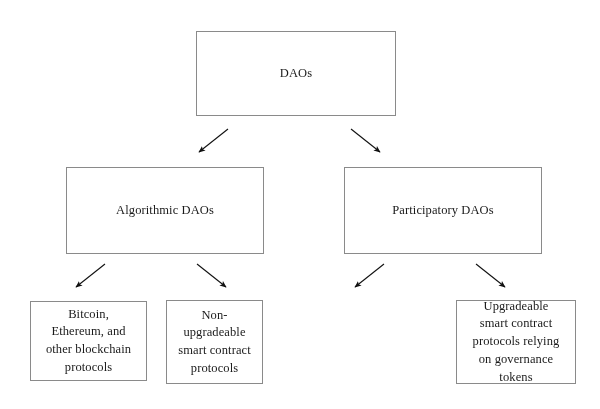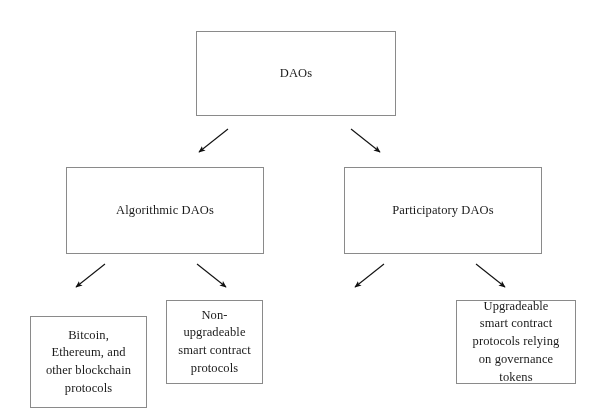--- a/index.html
+++ b/index.html
@@ -57,23 +57,23 @@
   }
   #node-participatory {
     left: 344px;
     top: 167px;
     width: 198px;
     height: 87px;
   }
   
   #node-blockchain-protocols {
     left: 30px;
-    top: 316px;
+    top: 301px;
     width: 117px;
-    height: 92px;
+    height: 80px;
   }
   #node-non-upgradeable {
     left: 166px;
     top: 300px;
     width: 97px;
     height: 84px;
   }
   #node-for-profit {
     left: 318px;
     top: 300px;

